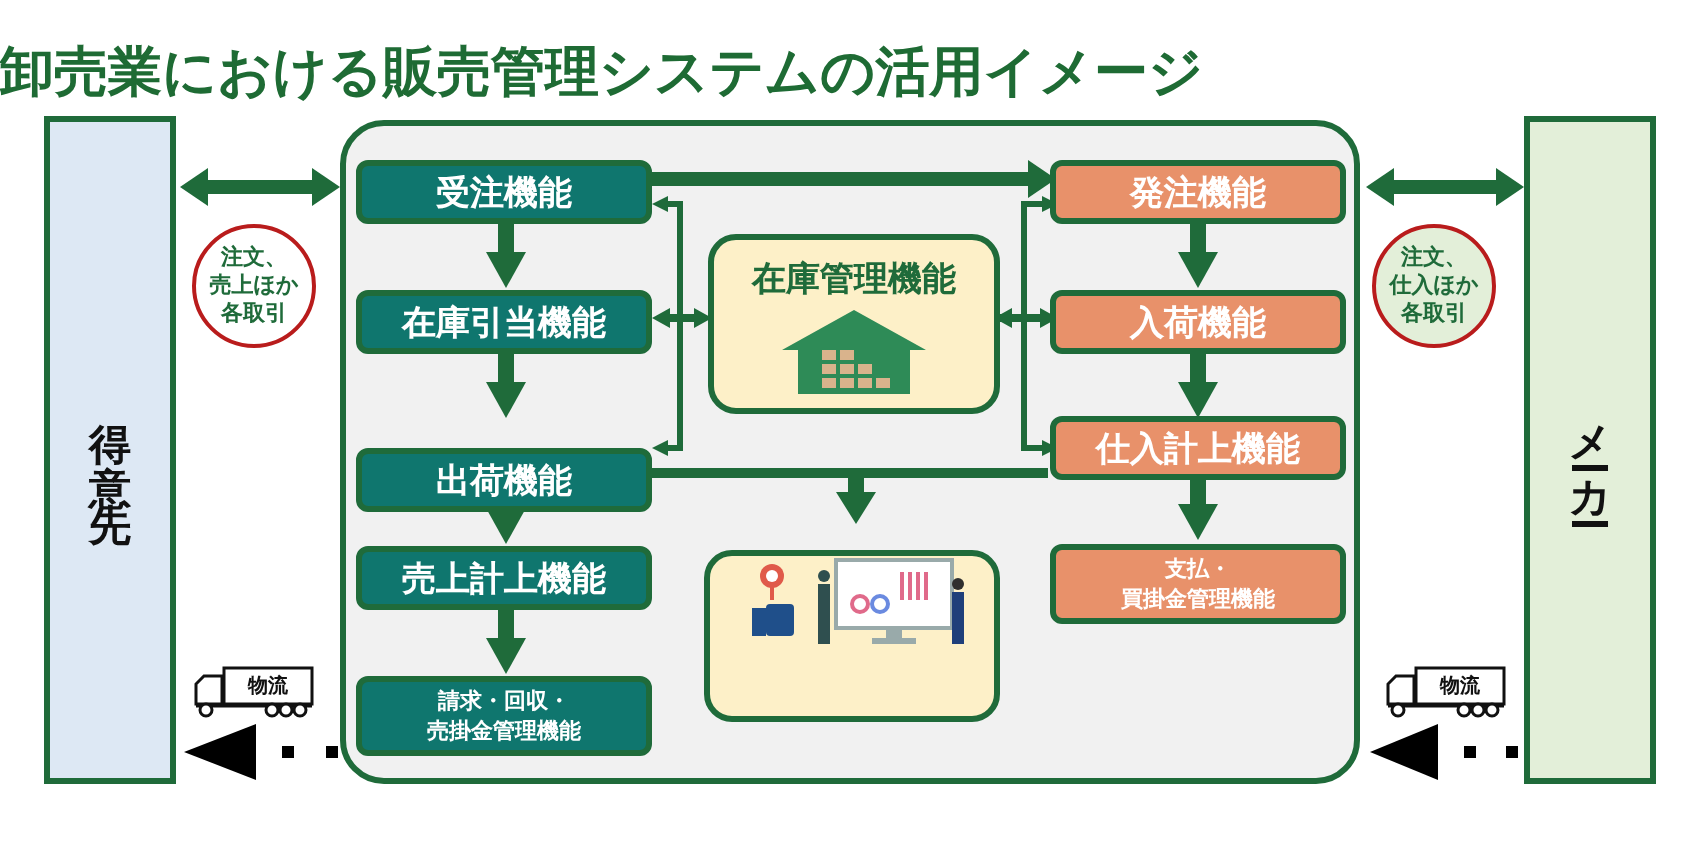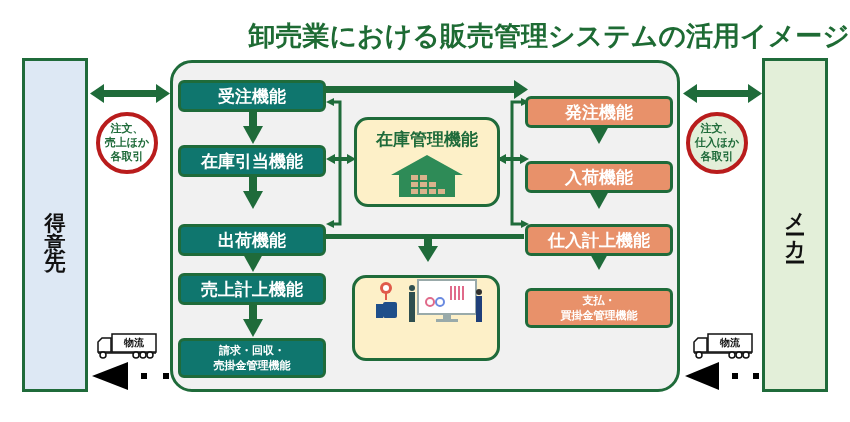--- a/index.html
+++ b/index.html
@@ -1,21 +1,21 @@
 <!DOCTYPE html>
 <html><head>
 <meta charset="utf-8">
 <style>
   * { box-sizing: border-box; margin: 0; padding: 0; }
   html, body { width: 850px; height: 422px; background: #ffffff; overflow: hidden; }
   body { position: relative; font-family: "DejaVu Sans", sans-serif; }
 
   .title {
     position: absolute; left: 0; width: 850px; top: 18px;
-    text-align: right; font-size: 27px; font-weight: bold; color: #1e6b34;
+    text-align: left; font-size: 27px; font-weight: bold; color: #1e6b34;
     letter-spacing: 0px;
   }
 
   .side-panel {
     position: absolute; top: 58px; height: 334px; width: 66px;
     border: 3px solid #1f6b3a;
   }
   .side-left { left: 22px; background: #dde8f4; }
   .side-right { left: 762px; background: #e3efd9; }
   .side-label {
@@ -28,33 +28,33 @@
   }
   .side-right .side-label { letter-spacing: 2px; }
 
   .main-box {
     position: absolute; left: 170px; top: 60px; width: 510px; height: 332px;
     background: #f1f1f1; border: 3px solid #1f6b3a; border-radius: 22px;
   }
 
   .circle {
     position: absolute; width: 62px; height: 62px; border-radius: 50%;
-    border: 4px solid #b91c1c; display: flex; align-items: center; justify-content: center;
+    border: 2px solid #b91c1c; display: flex; align-items: center; justify-content: center;
     text-align: center; font-size: 11px; font-weight: bold; color: #1f6b3a; line-height: 14px;
   }
   .circle-left { left: 96px; top: 112px; background: #ffffff; }
   .circle-right { left: 686px; top: 112px; background: #e3efd9; }
 
   .fbox {
     position: absolute; border: 3px solid #1f6b3a; border-radius: 6px;
     display: flex; align-items: center; justify-content: center; text-align: center;
     color: #ffffff; font-weight: bold;
   }
   .green { background: #0f766e; }
-  .orange { background: #e8916a; margin-top: 16px; }
+  .orange { background: #e8916a; }
   .fbox.big { font-size: 17px; height: 32px; width: 148px; }
   .fbox.small { font-size: 11px; line-height: 15px; height: 40px; width: 148px; }
 
   .center-box {
     position: absolute; background: #fdf0c8; border: 3px solid #1f6b3a; border-radius: 14px;
     text-align: center; color: #1f6b3a; font-weight: bold; font-size: 17px;
   }
 
   svg.lines { position: absolute; left: 0; top: 0; }
 

